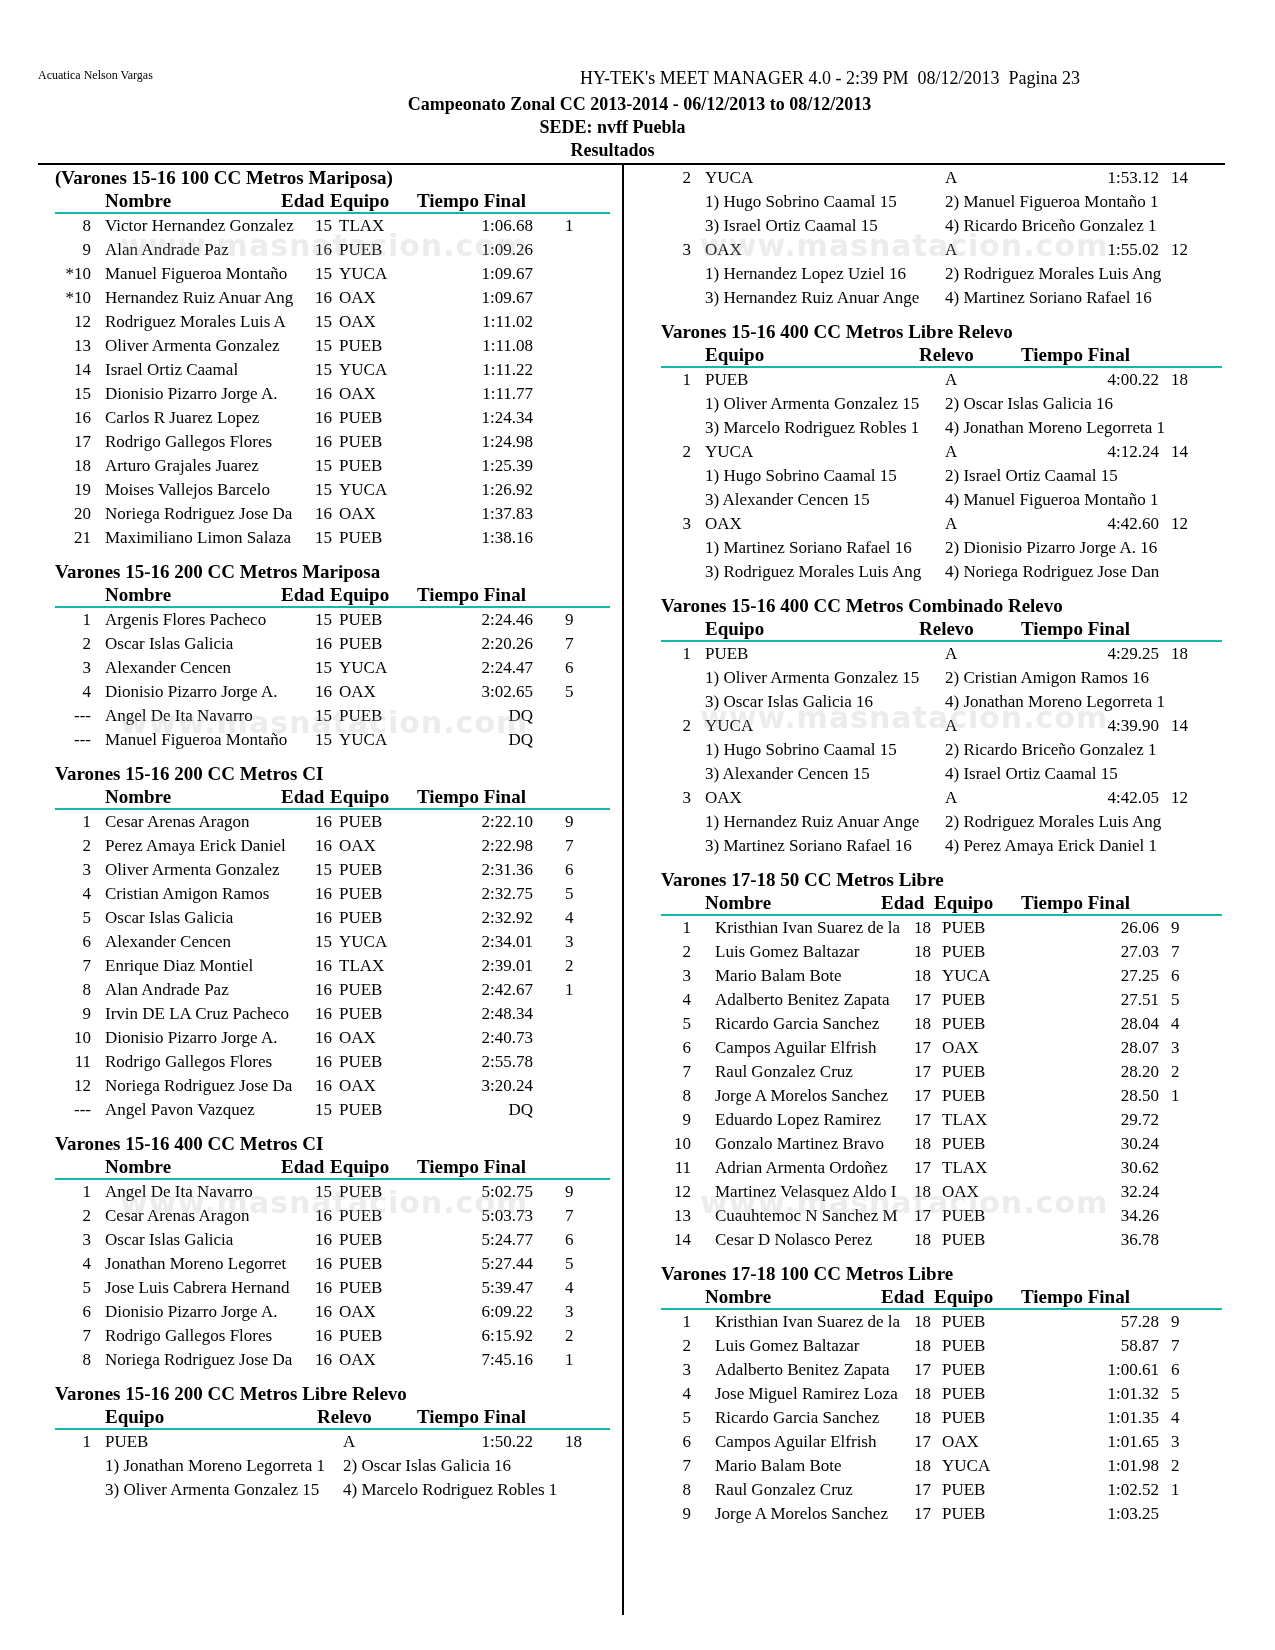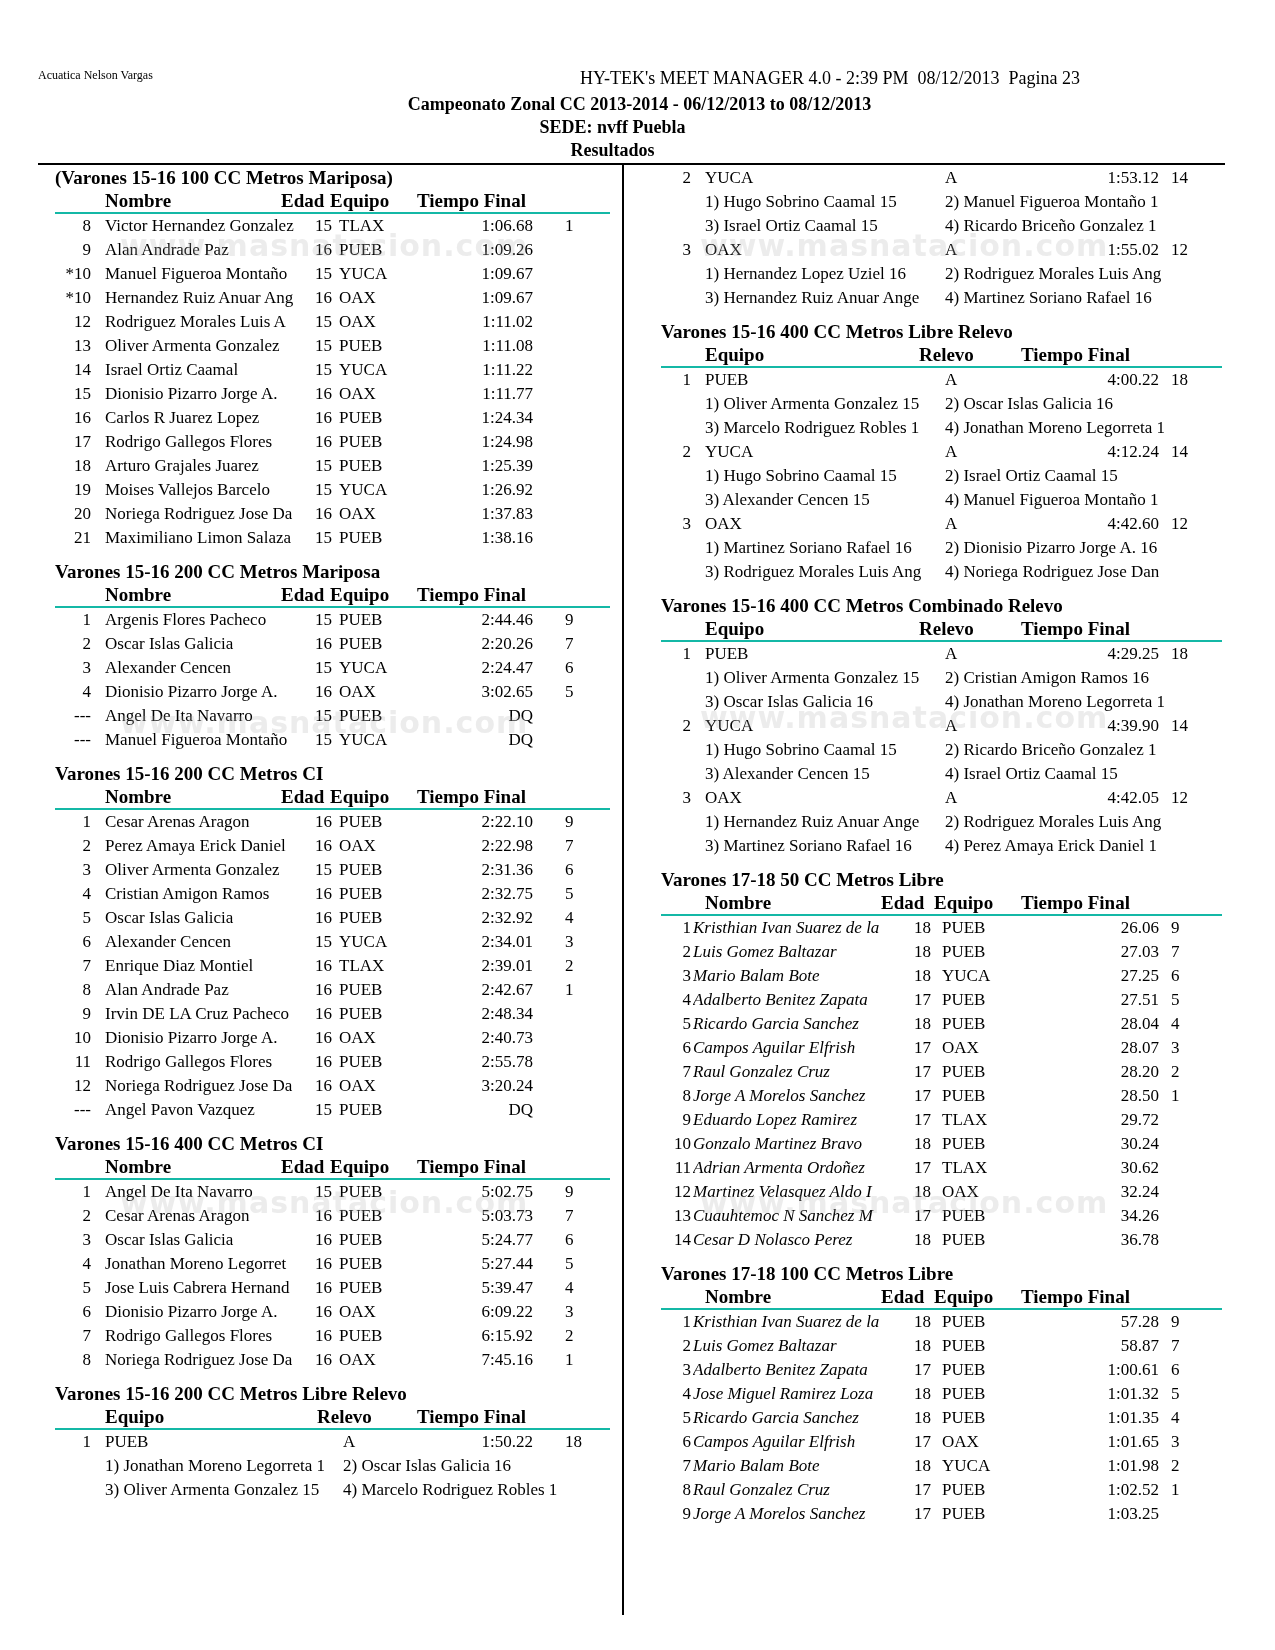--- a/index.html
+++ b/index.html
@@ -42,21 +42,21 @@
   .rel .relay { left: 288px; width: 40px; }
   .rel .time { left: 360px; width: 118px; }
   .rel .pts { left: 510px; width: 30px; }
   .rel .sw1 { left: 50px; width: 236px; }
   .rel .sw2 { left: 288px; width: 240px; }
   .rel-hdr .h-team { left: 50px; }
   .rel-hdr .h-relay { left: 262px; }
   .rel-hdr .h-time { left: 362px; }
   
   .right .ind .place { left: 0; width: 30px; }
-  .right .ind .name { left: 32px; width: 194px; font-style: italic; }
+  .right .ind .name { left: 54px; width: 194px; }
   .right .ind .age { left: 253px; width: 24px; }
   .right .ind .team { left: 281px; width: 70px; }
   .right .ind .time { left: 380px; width: 118px; }
   .right .ind .pts { left: 510px; width: 30px; }
   .right .ind-hdr .h-name { left: 44px; }
   .right .ind-hdr .h-age { left: 220px; }
   .right .ind-hdr .h-team { left: 273px; }
   .right .ind-hdr .h-time { left: 360px; }
   .right .rel .place { left: 0; width: 30px; }
   .right .rel .team { left: 44px; width: 220px; }
@@ -211,21 +211,21 @@
         <span class="h-age">Edad</span>
         <span class="h-team">Equipo</span>
         <span class="h-time">Tiempo Final</span>
       </div>
       <div class="ind">
         <div class="row">
           <span class="place">1</span>
           <span class="name">Argenis Flores Pacheco</span>
           <span class="age">15</span>
           <span class="team">PUEB</span>
-          <span class="time">2:44.46</span>
+          <span class="time">2:24.46</span>
           <span class="pts">9</span>
         </div>
         <div class="row">
           <span class="place">2</span>
           <span class="name">Oscar Islas Galicia</span>
           <span class="age">16</span>
           <span class="team">PUEB</span>
           <span class="time">2:20.26</span>
           <span class="pts">7</span>
         </div>

